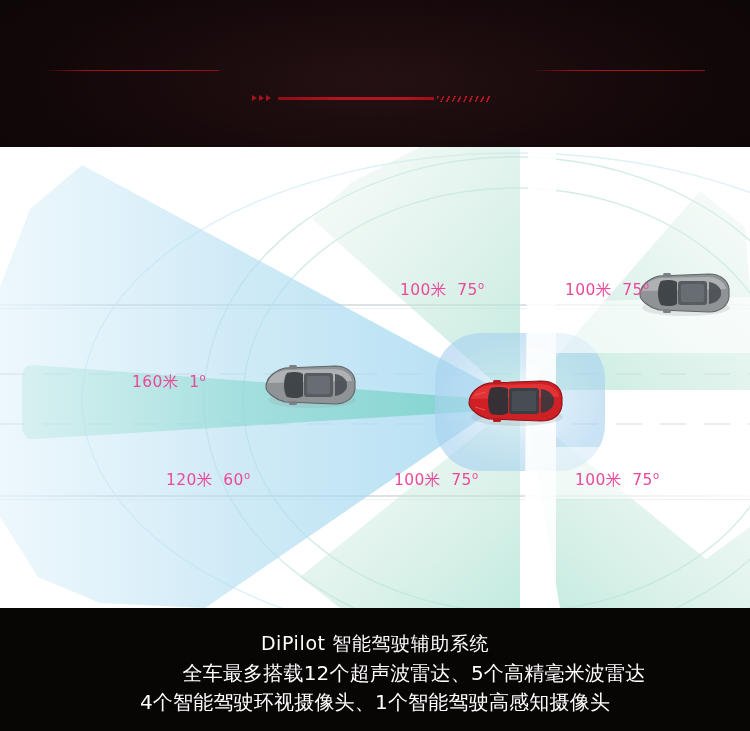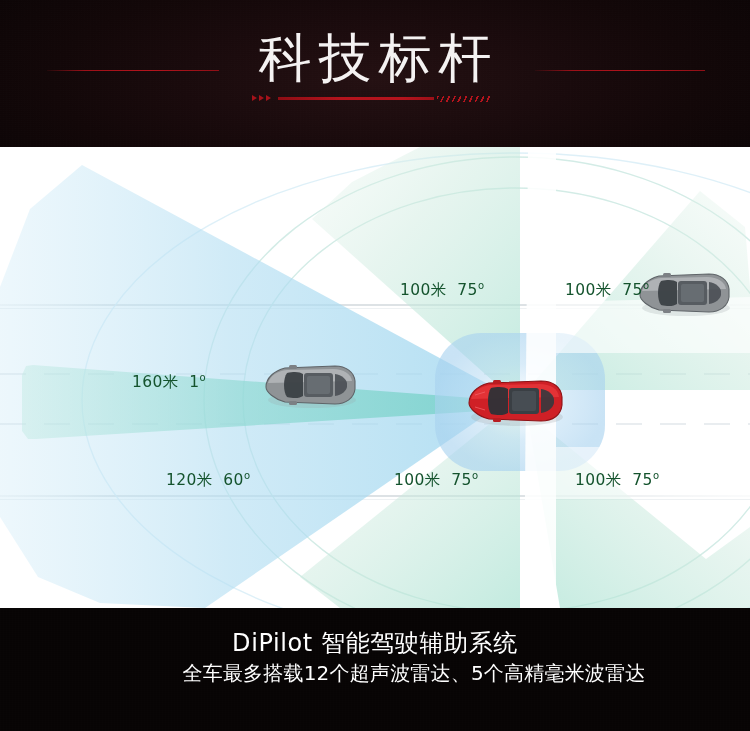--- a/index.html
+++ b/index.html
@@ -115,21 +115,21 @@
     top: 147px;
     width: 750px;
     height: 461px;
     background: #ffffff;
     overflow: hidden;
   }
   .diagram svg { display: block; }
 
   .zone-label {
     position: absolute;
-    color: #14532d;
+    color: #ec4899;
     font-size: 15.5px;
     line-height: 18px;
     letter-spacing: 0.4px;
     white-space: nowrap;
     font-family: "DejaVu Sans", "Liberation Sans", sans-serif;
   }
   .zone-label sup {
     font-size: 10px;
     vertical-align: super;
     letter-spacing: 0;
@@ -158,21 +158,21 @@
     position: absolute;
     left: 0;
     width: 750px;
     text-align: center;
     color: #ffffff;
     white-space: nowrap;
     font-family: "DejaVu Sans", "Liberation Sans", sans-serif;
   }
   .f-line1 {
     top: 22px;
-    font-size: 24px;
+    font-size: 19px;
     line-height: 26px;
     letter-spacing: 0.6px;
     font-weight: 400;
   }
   .f-line2 {
     top: 51px;
     font-size: 20px;
     line-height: 28px;
     letter-spacing: 0.2px;
     font-weight: 500;
@@ -190,21 +190,20 @@
 <body>
 
 <div id="page">
 
   <div class="header-band">
     <div class="header-noise"></div>
 
     <div class="rule rule-left"></div>
     <div class="rule rule-right"></div>
 
-    <div class="header-title">科技标杆</div>
 
     <div class="deco">
       <span class="deco-tri t1"></span>
       <span class="deco-tri t2"></span>
       <span class="deco-tri t3"></span>
       <span class="deco-bar"></span>
       <span class="deco-hatch"></span>
     </div>
   </div>
 
@@ -365,15 +364,16 @@
     <div class="zone-label" style="left:575px; top:320px;">
       <span>100米</span><span>&nbsp;&nbsp;</span><span>75</span><sup>o</sup>
     </div>
 
   </div>
 
   <div class="footer-band">
     <div class="footer-noise"></div>
     <div class="footer-text f-line1">DiPilot  智能驾驶辅助系统</div>
     <div class="footer-text f-line2">全车最多搭载12个超声波雷达、5个高精毫米波雷达</div>
+    <div class="footer-text f-line3">4个智能驾驶环视摄像头、1个智能驾驶高感知摄像头</div>
   </div>
 
 </div>
 
 </body></html>

